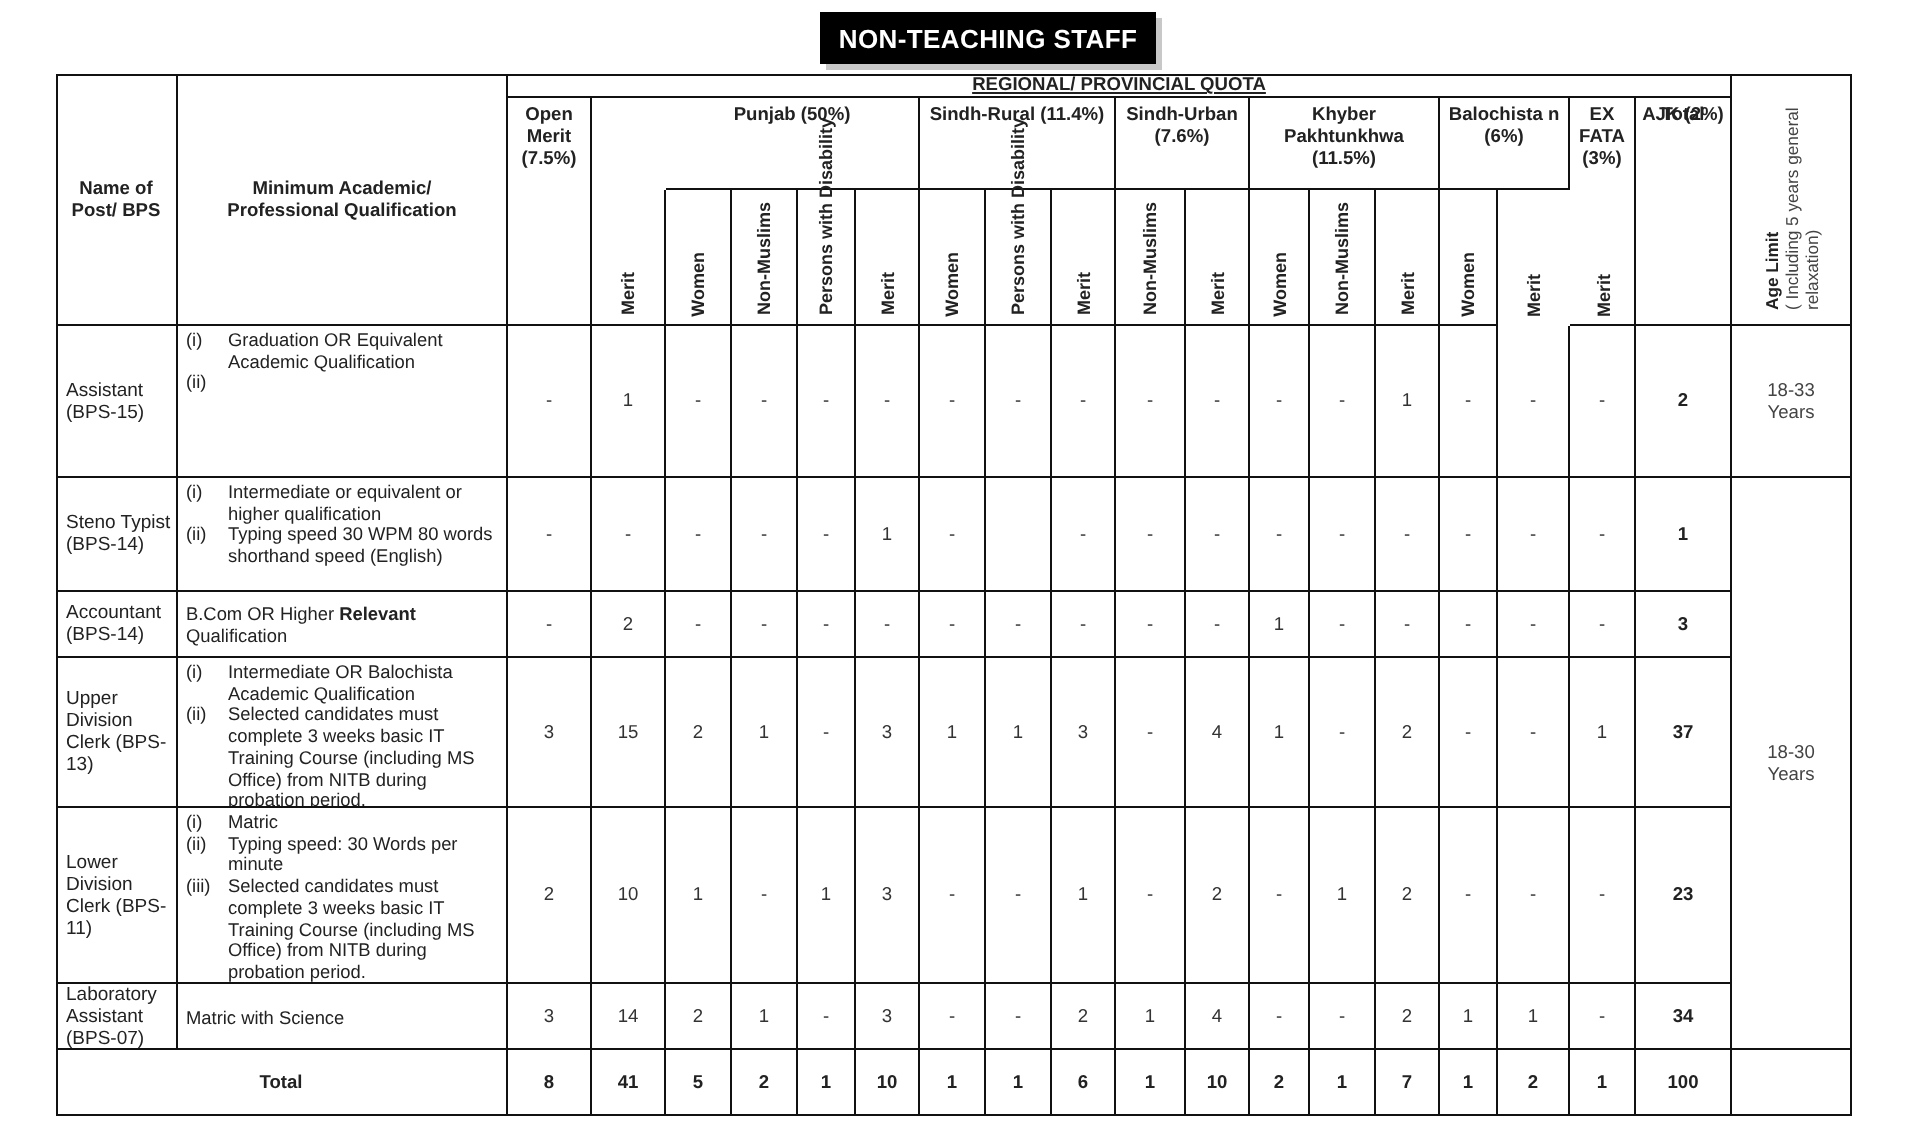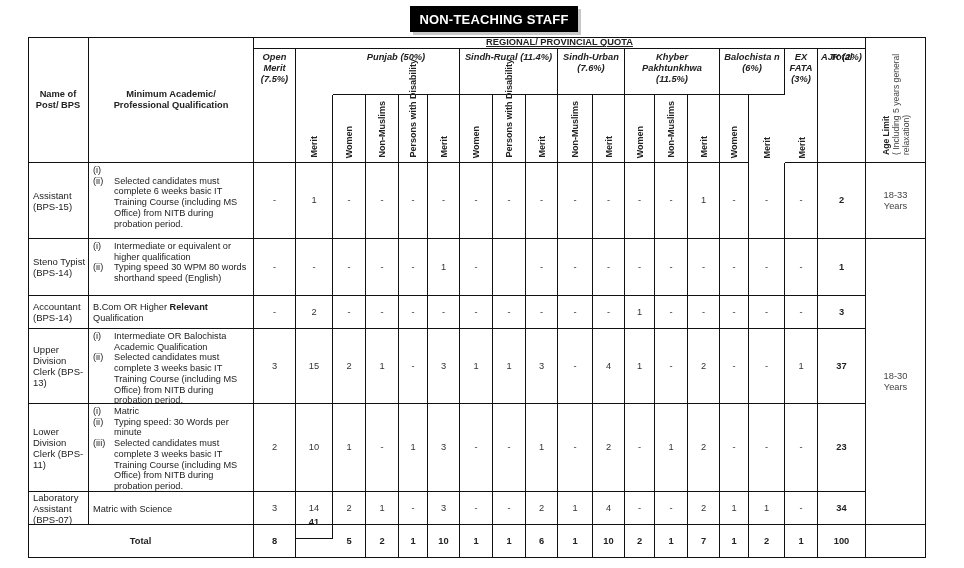--- a/index.html
+++ b/index.html
@@ -11,21 +11,21 @@
                box-shadow:3px 3px 0 #c8c8c8; letter-spacing:0.2px; }
   .c { position:absolute; box-sizing:border-box; border-right:1.3px solid #111;
        border-bottom:1.3px solid #111; display:flex; align-items:center;
        justify-content:center; text-align:center; font-size:9.3px; line-height:10.5px; }
   .b { font-weight:bold; }
   .tbl-frame { position:absolute; left:28px; top:37px; width:898px; height:521px;
                border:1.5px solid #111; box-sizing:border-box; pointer-events:none; }
   .vert { writing-mode:vertical-rl; transform:rotate(180deg); white-space:nowrap;
           font-weight:bold; font-size:9px; line-height:10px; text-align:left; }
   .sub { align-items:flex-end; padding-bottom:4px; }
-  .grp { align-items:flex-start; padding-top:3px; font-weight:bold; line-height:11px;font-style:italic; }
+  .grp { align-items:flex-start; padding-top:3px; font-weight:bold; line-height:11px; }
   .qual { justify-content:flex-start; align-items:flex-start; text-align:left;
           padding:2px 3px 0 4px; font-size:9.2px; line-height:10.7px; overflow:hidden; }
   .qual ol { margin:0; padding:0; list-style:none; }
   .qual li { display:flex; }
   .qual .num { width:21px; flex:none; }
   .name { justify-content:flex-start; text-align:left; padding-left:5px; font-size:9.5px; line-height:11px; }
   .num-cell { color:#333; }
   .age-vert { writing-mode:vertical-rl; transform:rotate(180deg); text-align:left; font-size:8.6px; line-height:10px; }
 </style>
 </head>
@@ -121,24 +121,24 @@
     <div class="c" style="left: 866px; top: 37px; width: 60px; height: 126px;">
       <span class="age-vert" style="max-height: 110px; white-space: normal; width: auto;"><b>Age Limit</b><br><span style="color: rgb(68, 68, 68);"> ( Including 5 years general relaxation)</span></span>
     </div>
     <div class="c name" style="left: 28px; top: 163px; width: 61px; height: 76px;">
       <span>Assistant (BPS-15)</span>
     </div>
     <div class="c qual" style="left: 89px; top: 163px; width: 165px; height: 76px;">
       <ol>
         <li>
           <span class="num">(i)</span>
+          <span>Graduation OR Equivalent Academic Qualification</span>
         </li>
         <li>
           <span class="num">(ii)</span>
-          <span>Selected candidates must complete 6 weeks basic IT Training Course (including MS Office) from NITB during probation period.</span>
         </li>
       </ol>
     </div>
     <div class="c num-cell" style="left: 254px; top: 163px; width: 42px; height: 76px;">
       <span>-</span>
     </div>
     <div class="c num-cell" style="left: 296px; top: 163px; width: 37px; height: 76px;">
       <span>1</span>
     </div>
     <div class="c num-cell" style="left: 333px; top: 163px; width: 33px; height: 76px;">
@@ -525,21 +525,21 @@
     </div>
     <div class="c " style="left: 866px; top: 239px; width: 60px; height: 286px;">
       <span style="width: 34px; color: rgb(68, 68, 68);">18-30 Years</span>
     </div>
     <div class="c b" style="left: 28px; top: 525px; width: 226px; height: 33px;">
       <span>Total</span>
     </div>
     <div class="c b" style="left: 254px; top: 525px; width: 42px; height: 33px;">
       <span>8</span>
     </div>
-    <div class="c b" style="left: 296px; top: 506px; width: 37px; height: 33px;">
+    <div class="c b" style="left: 296px; top: 525px; width: 37px; height: 33px;">
       <span>41</span>
     </div>
     <div class="c b" style="left: 333px; top: 525px; width: 33px; height: 33px;">
       <span>5</span>
     </div>
     <div class="c b" style="left: 366px; top: 525px; width: 33px; height: 33px;">
       <span>2</span>
     </div>
     <div class="c b" style="left: 399px; top: 525px; width: 29px; height: 33px;">
       <span>1</span>

